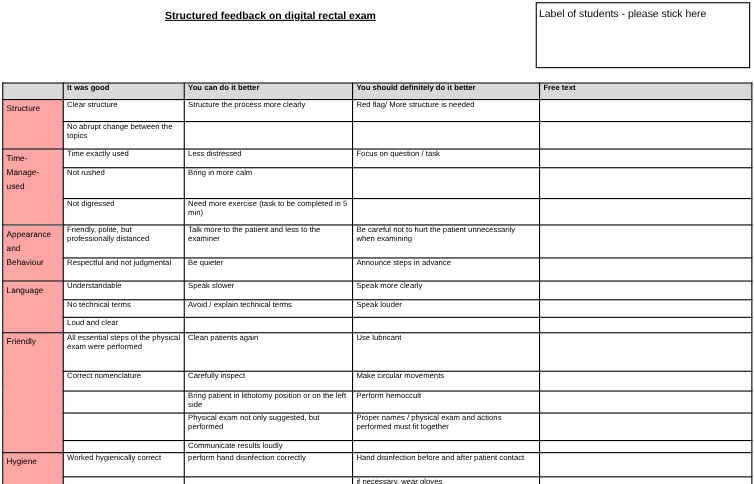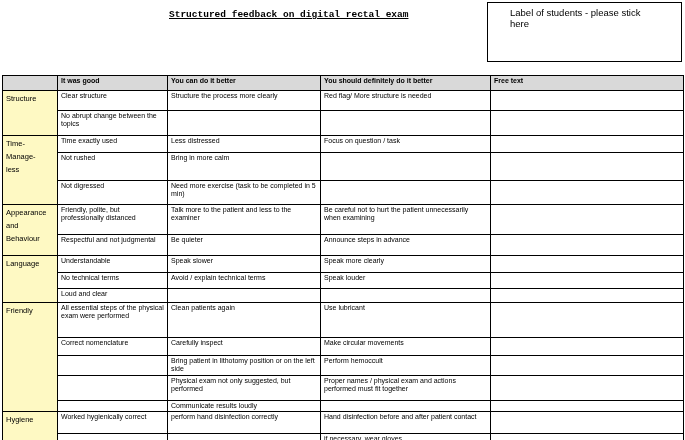--- a/index.html
+++ b/index.html
@@ -8,34 +8,33 @@
     width: 685px; height: 440px;
     background: #ffffff;
     color: #000000;
     font-family: "Liberation Sans", sans-serif;
     overflow: hidden;
   }
   .page { position: relative; width: 685px; height: 440px; }
 
   .title {
     position: absolute;
-    top: 9px; left: 169px;
+    top: 9px; left: 150px;
     font-size: 9.5px;
     font-weight: bold;
     text-decoration: underline;
     white-space: nowrap;
-    font-family: Liberation Mono, monospace;
   }
 
   .label-box {
     position: absolute;
     top: 2px; left: 487px;
     width: 195px; height: 60px;
     border: 1px solid #000;
-    padding: 4px 22px;
+    padding: 4px 2px;
     font-size: 9.5px;
   }
 
   table.feedback {
     position: absolute;
     top: 75px; left: 2px;
     border-collapse: collapse;
     table-layout: fixed;
     width: 681px;
   }
@@ -47,21 +46,21 @@
     vertical-align: top;
     text-align: left;
     overflow: hidden;
     word-wrap: break-word;
   }
   th {
     background: #d9d9d9;
     font-weight: bold;
   }
   td.glabel {
-    background: #fef9c3;
+    background: #fca5a5;
     font-size: 7.5px;
     line-height: 13px;
     white-space: pre-line;
   }
 </style>
 </head>
 <body>
 
 <div class="page">
 
@@ -99,21 +98,21 @@
     <tr style="height:25px">
       <td>No abrupt change between the topics</td>
       <td></td>
       <td></td>
       <td></td>
     </tr>
 
     <tr style="height:17px">
       <td class="glabel" rowspan="3">Time-
 Manage-
-less</td>
+used</td>
       <td>Time exactly used</td>
       <td>Less distressed</td>
       <td>Focus on question / task</td>
       <td></td>
     </tr>
     <tr style="height:28px">
       <td>Not rushed</td>
       <td>Bring in more calm</td>
       <td></td>
       <td></td>

